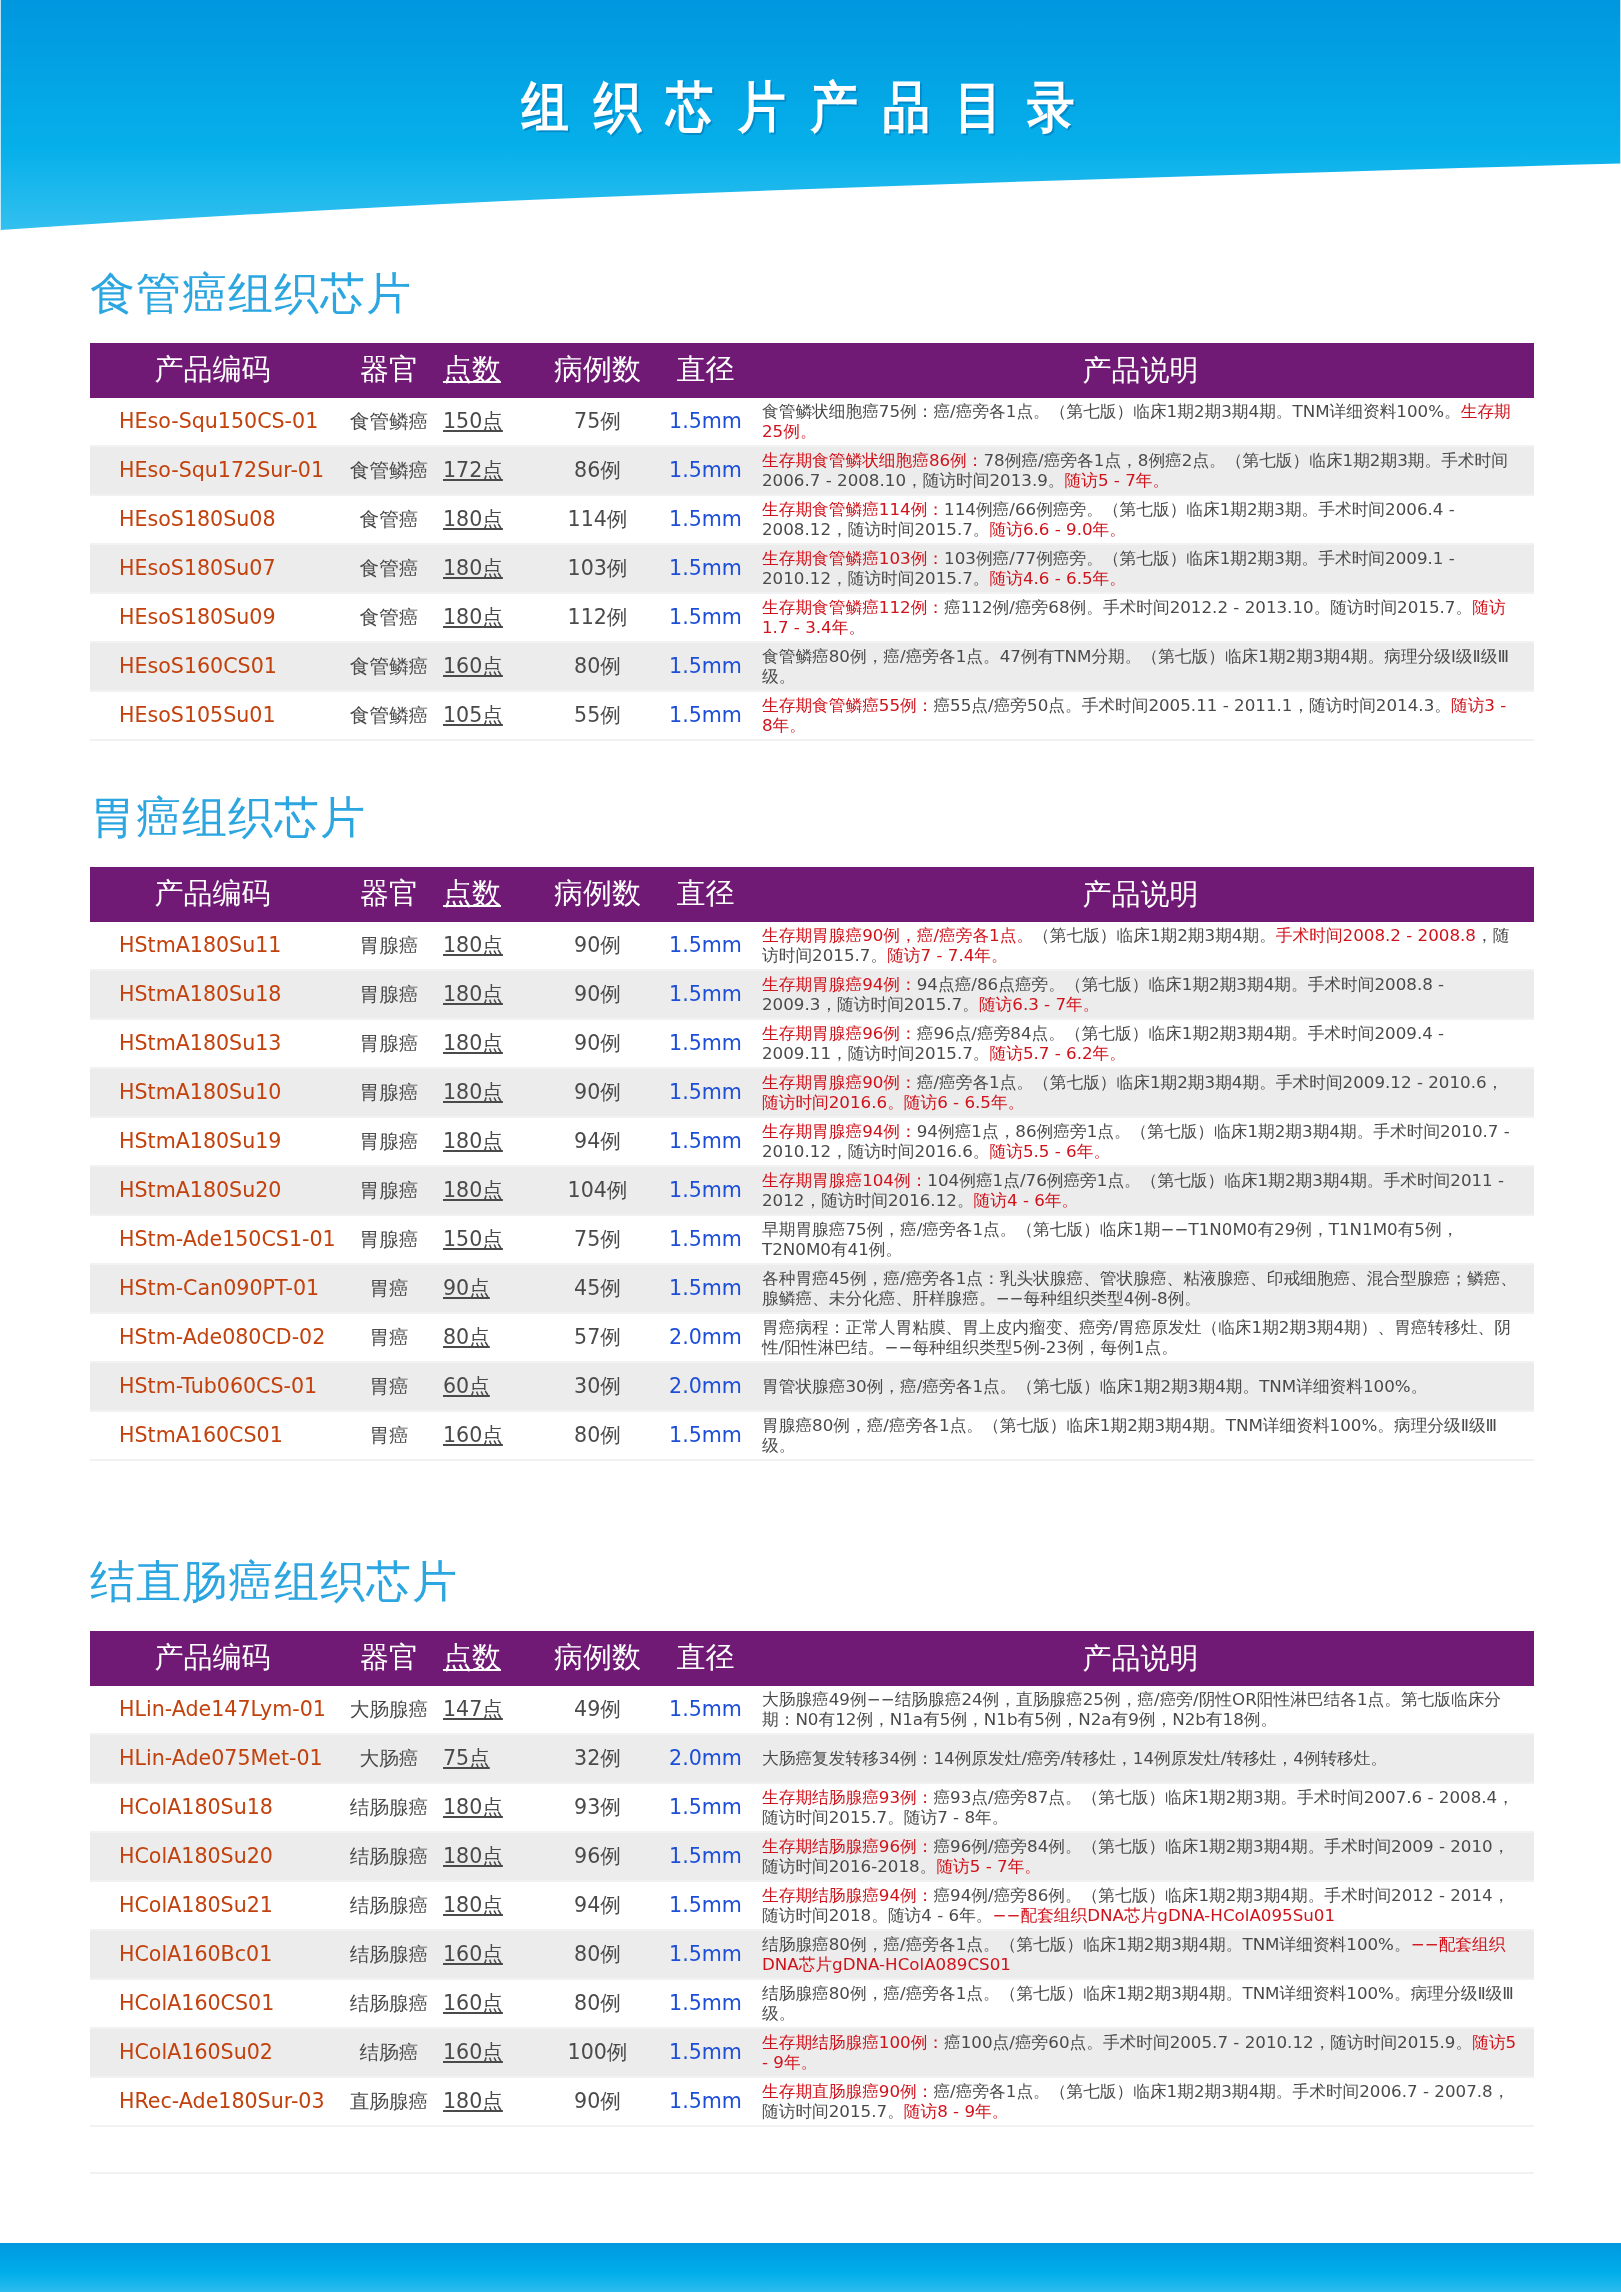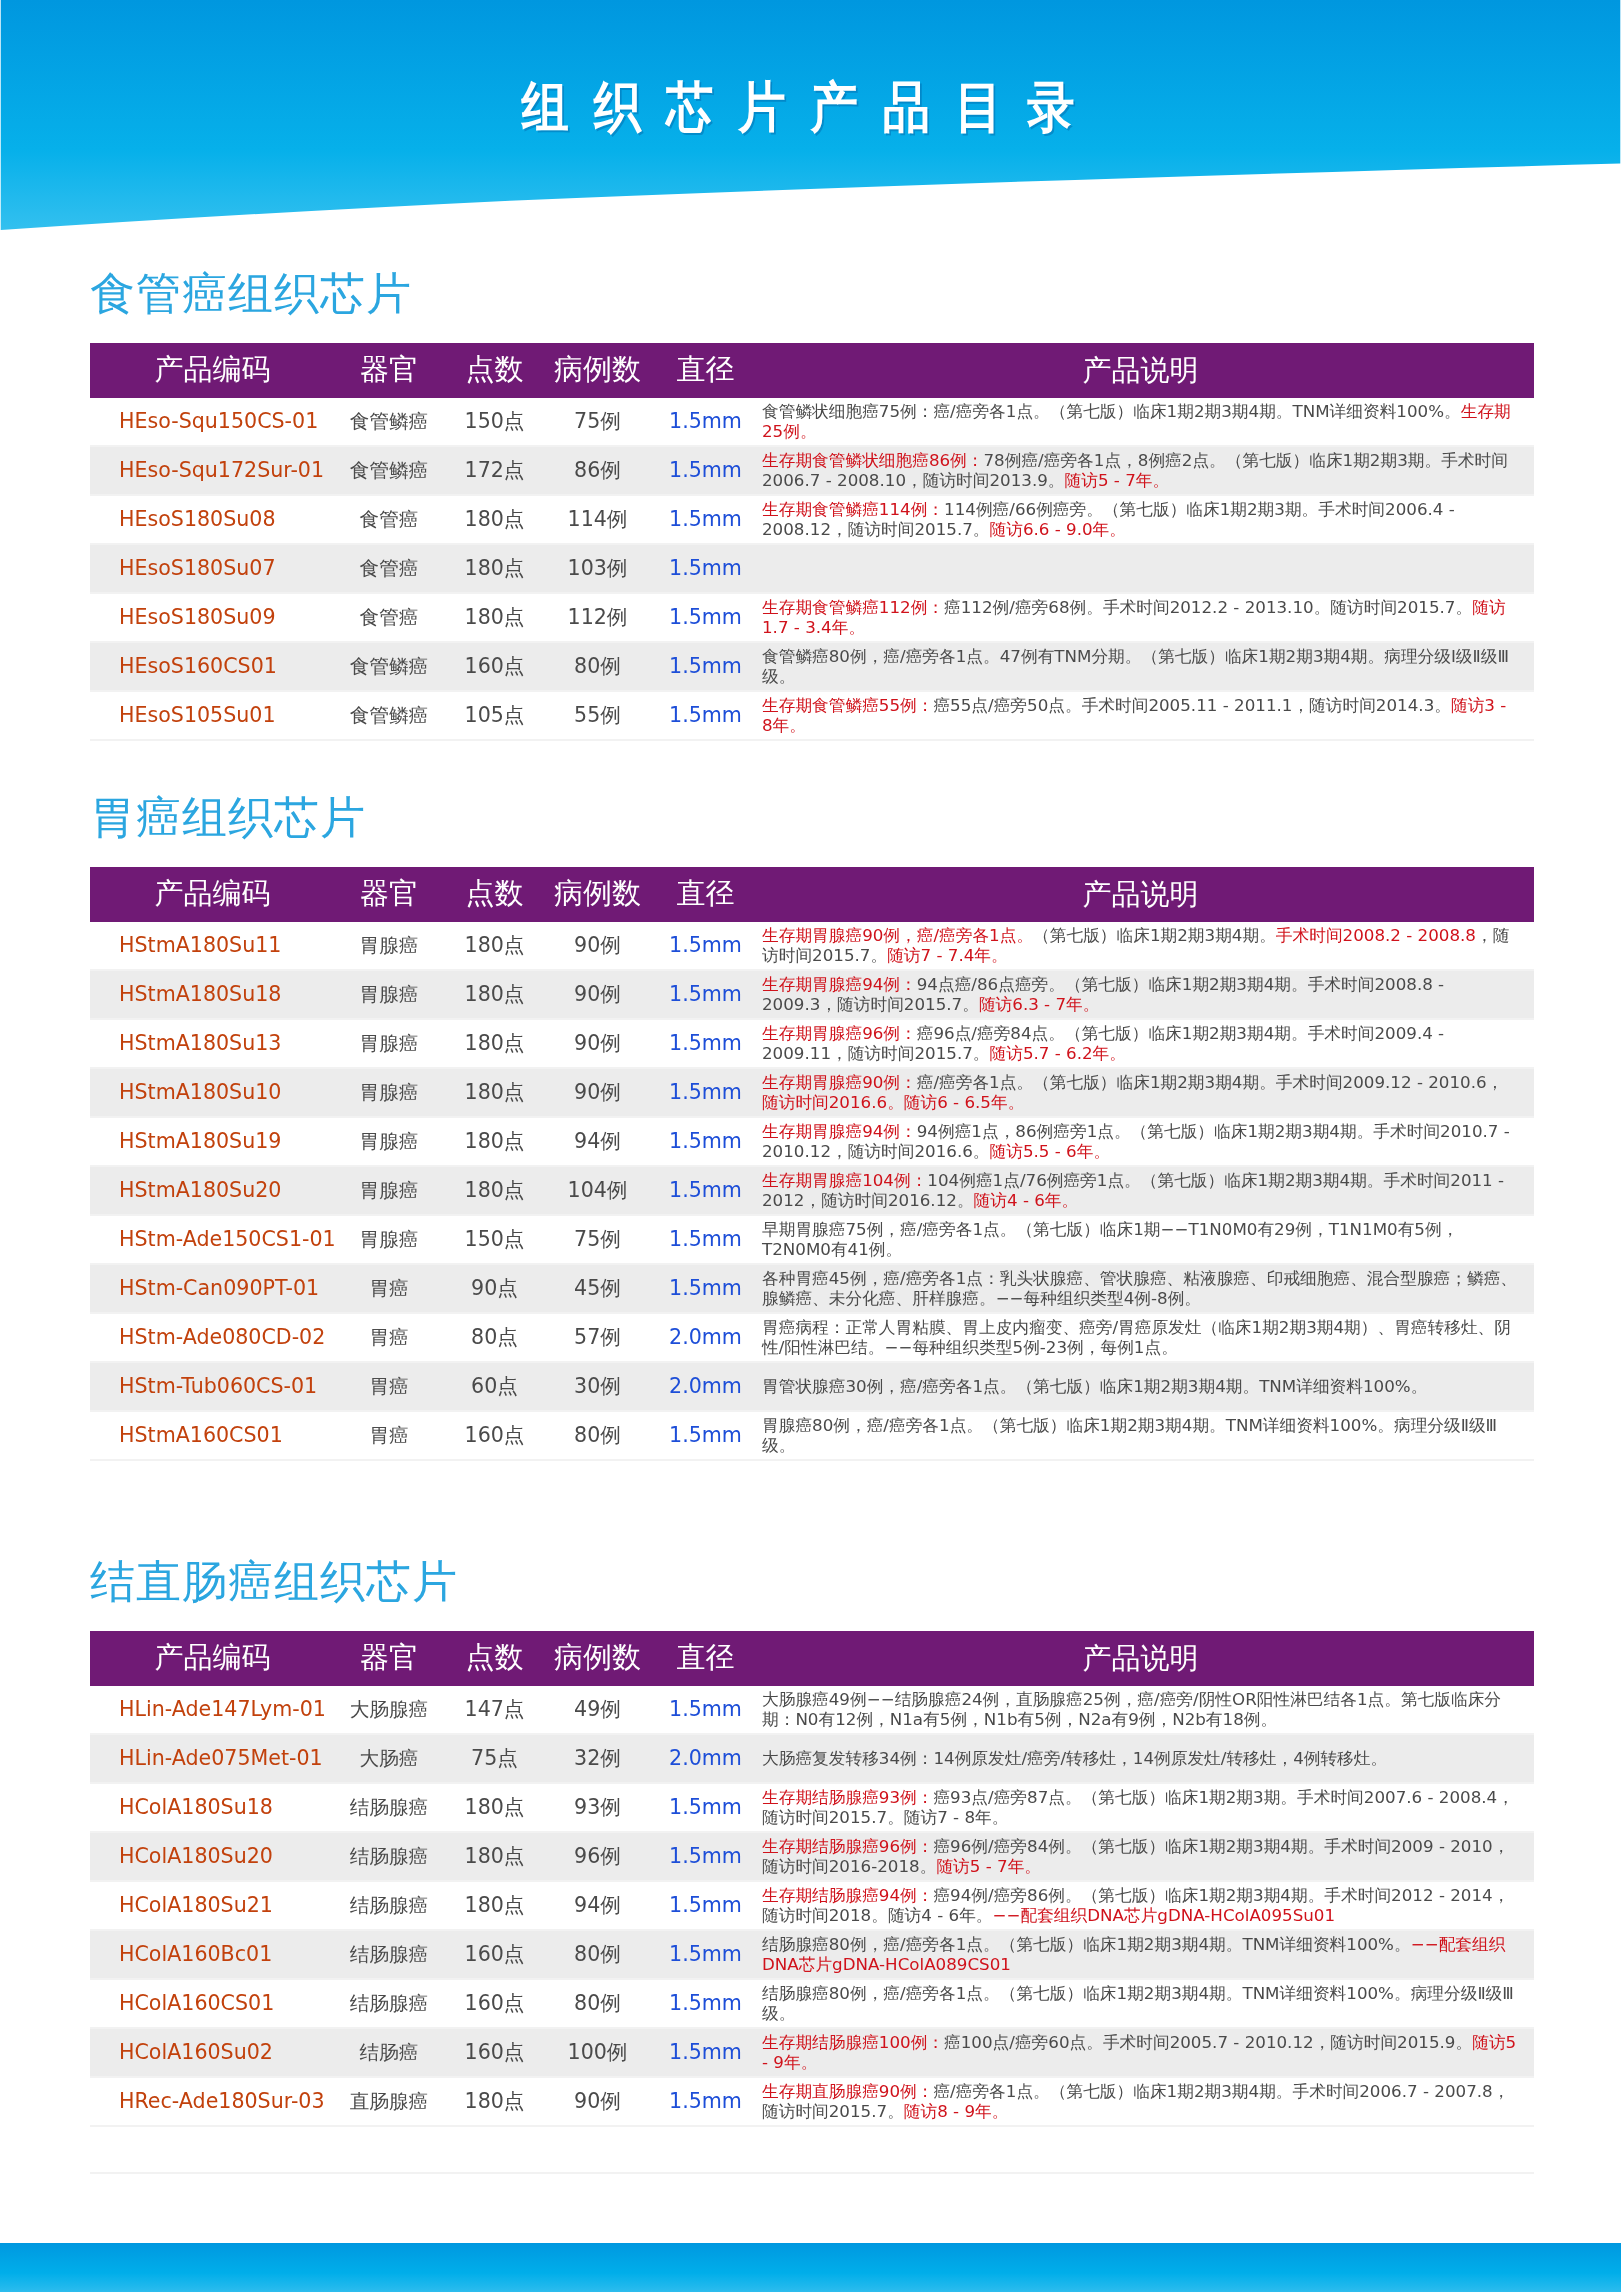--- a/index.html
+++ b/index.html
@@ -23,21 +23,21 @@
   }
   .tbl { width: 1444px; }
   .thead {
     display: flex; height: 55px; background: #701a75; color: #fff; align-items: center;
     font-size: 29px;
   }
   .trow { display: flex; height: 49px; align-items: center; border-bottom: 2px solid #f2f2f2; }
   .trow.alt { background: #ececec; }
   .c-code { width: 245px; padding-left: 29px; font-size: 20.6px; white-space: nowrap; color: #c2410c; }
   .c-organ { width: 108px; text-align: center; font-size: 19.6px; color: #4a4a4a; white-space: nowrap; }
-  .c-pts { width: 103px; text-align: center; font-size: 20.6px; color: #4a4a4a; }
+  .c-pts { width: 103px; text-align: left; font-size: 20.6px; color: #4a4a4a; text-decoration: underline; }
   .c-cases { width: 103px; text-align: center; font-size: 20.6px; color: #4a4a4a; }
   .c-dia { width: 113px; text-align: center; font-size: 20.6px; color: #1d4ed8; }
   .c-desc { width: 772px; font-size: 16.7px; line-height: 20.6px; color: #4a4a4a; padding-right: 15px; }
   .thead .c-code, .thead .c-organ, .thead .c-pts, .thead .c-cases, .thead .c-dia, .thead .c-desc {
     color: #fff; font-size: 29px;
   }
   .thead .c-code { text-align: center; padding-left: 0; }
   .thead .c-desc { text-align: center; }
   .red { color: #d0121b; }
   .empty-row { height: 47px; border-bottom: 2px solid #f2f2f2; }
@@ -99,20 +99,21 @@
           <div class="c-cases">114例</div>
           <div class="c-dia">1.5mm</div>
           <div class="c-desc"><span class="red">生存期食管鳞癌114例：</span><span>114例癌/66例癌旁。（第七版）临床1期2期3期。手术时间2006.4 - 2008.12，随访时间2015.7。</span><span class="red">随访6.6 - 9.0年。</span></div>
         </div>
         <div class="trow alt">
           <div class="c-code">HEsoS180Su07</div>
           <div class="c-organ">食管癌</div>
           <div class="c-pts">180点</div>
           <div class="c-cases">103例</div>
           <div class="c-dia">1.5mm</div>
+          <div class="c-desc"><span class="red">生存期食管鳞癌103例：</span><span>103例癌/77例癌旁。（第七版）临床1期2期3期。手术时间2009.1 - 2010.12，随访时间2015.7。</span><span class="red">随访4.6 - 6.5年。</span></div>
         </div>
         <div class="trow">
           <div class="c-code">HEsoS180Su09</div>
           <div class="c-organ">食管癌</div>
           <div class="c-pts">180点</div>
           <div class="c-cases">112例</div>
           <div class="c-dia">1.5mm</div>
           <div class="c-desc"><span class="red">生存期食管鳞癌112例：</span><span>癌112例/癌旁68例。手术时间2012.2 - 2013.10。随访时间2015.7。</span><span class="red">随访1.7 - 3.4年。</span></div>
         </div>
         <div class="trow alt">

